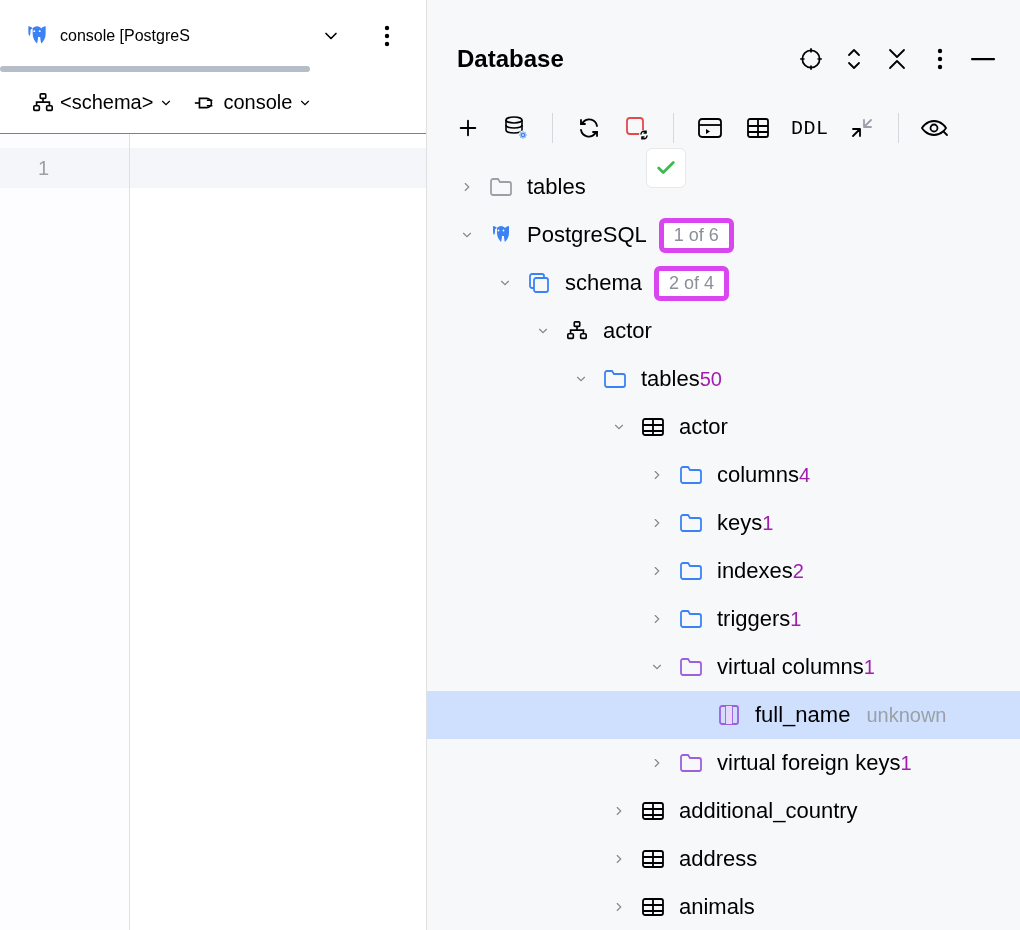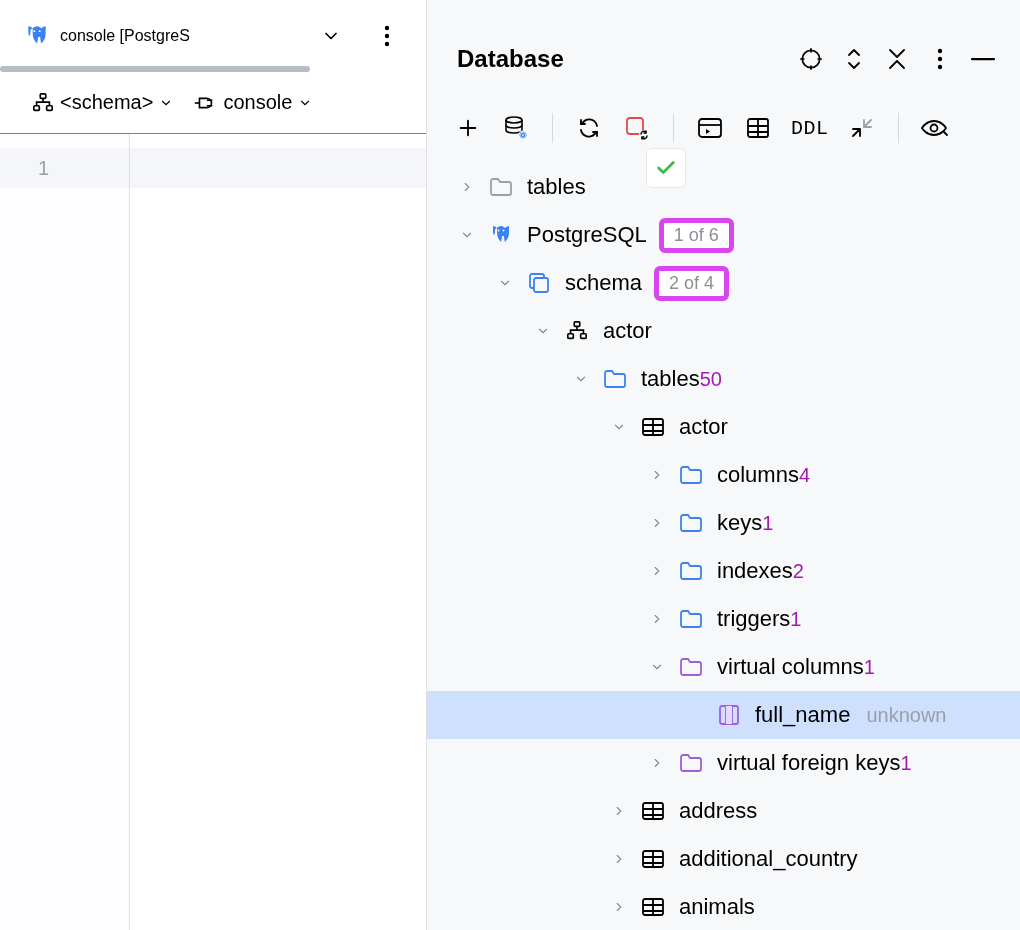--- a/index.html
+++ b/index.html
@@ -585,36 +585,36 @@
           <svg width="14" height="14" viewBox="0 0 24 24">
             <path d="M9 6l6 6-6 6" stroke="#888" stroke-width="2" fill="none" stroke-linecap="round"></path>
           </svg>
         </span>
       <span class="row-icon">
           <svg width="24" height="20" viewBox="0 0 24 20" fill="none" stroke="#000" stroke-width="1.8">
             <rect x="2" y="2" width="20" height="16" rx="2"></rect>
             <path d="M2 8h20M2 14h20M12 2v16"></path>
           </svg>
         </span>
-      <span>address</span>
+      <span>additional_country</span>
     </div>
 
     <div class="tree-row" style="padding-left:174px">
       <span class="arrow-cell">
           <svg width="14" height="14" viewBox="0 0 24 24">
             <path d="M9 6l6 6-6 6" stroke="#888" stroke-width="2" fill="none" stroke-linecap="round"></path>
           </svg>
         </span>
       <span class="row-icon">
           <svg width="24" height="20" viewBox="0 0 24 20" fill="none" stroke="#000" stroke-width="1.8">
             <rect x="2" y="2" width="20" height="16" rx="2"></rect>
             <path d="M2 8h20M2 14h20M12 2v16"></path>
           </svg>
         </span>
-      <span>additional_country</span>
+      <span>address</span>
     </div>
 
     <div class="tree-row" style="padding-left:174px">
       <span class="arrow-cell">
           <svg width="14" height="14" viewBox="0 0 24 24">
             <path d="M9 6l6 6-6 6" stroke="#888" stroke-width="2" fill="none" stroke-linecap="round"></path>
           </svg>
         </span>
       <span class="row-icon">
           <svg width="24" height="20" viewBox="0 0 24 20" fill="none" stroke="#000" stroke-width="1.8">

